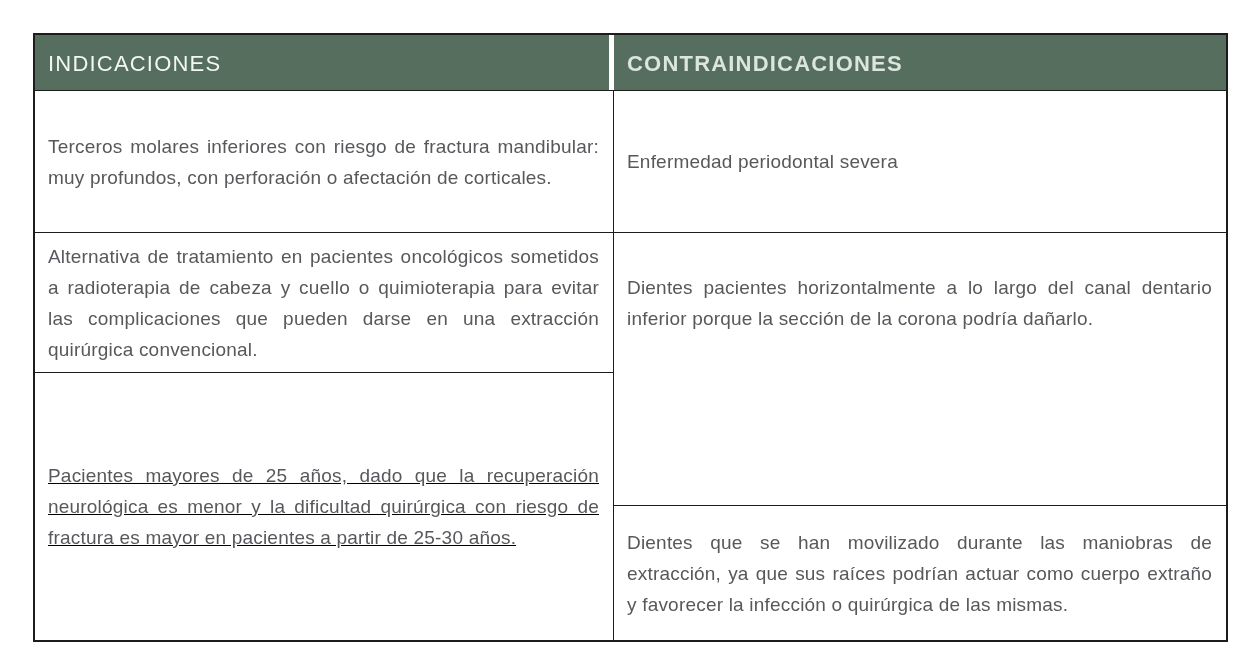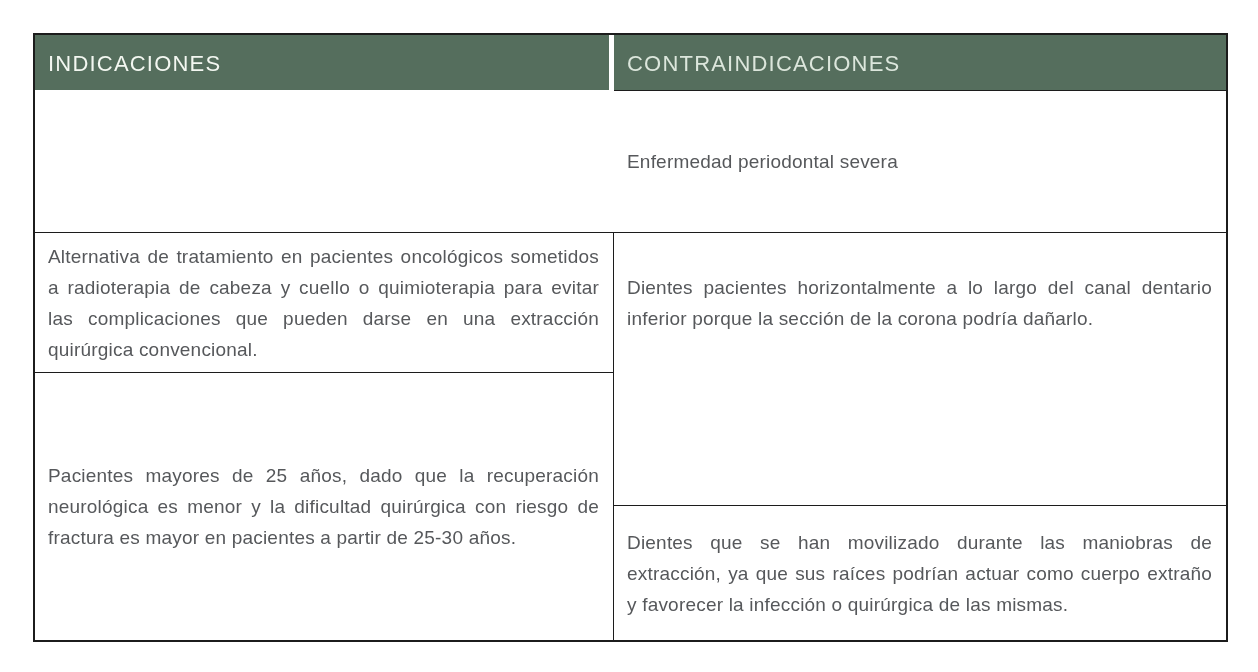--- a/index.html
+++ b/index.html
@@ -37,36 +37,36 @@
   .header-left {
     grid-column: 1; grid-row: 1;
     border-right: 5px solid #ffffff;
   }
   .header-right {
     grid-column: 2; grid-row: 1;
   }
   .header .hdr-label {
     font-size: 22px;
     letter-spacing: 1.2px;
-    font-weight: 400;
+    font-weight: 700;
     line-height: 1;
     padding-top: 2px;
   }
   .header-left .hdr-label  { color: #f3f7f1; font-weight: 500; }
   .header-right .hdr-label { color: #dce6dc; }
 
   .body-cell {
     background: #ffffff;
     border-top: 1.5px solid #1c1c1c;
   }
   .col1 { grid-column: 1; border-right: 1.5px solid #1c1c1c; }
   .col2 { grid-column: 2; align-items: center; }
   .r1 { grid-row: 2; }
   .r2 { grid-row: 3; }
-  .r3span { grid-row: 4 / 6; }
+  .r3span { grid-row: 4 / 6; text-decoration: underline; }
   .r3a { grid-row: 4; }
   .r3b { grid-row: 5; }
 
   .body-cell p {
     width: 100%;
     color: #56585b;
     font-size: 19px;
     line-height: 31px;
     letter-spacing: 0.2px;
     text-align: justify;
@@ -80,20 +80,23 @@
   <div class="table">
 
     <div class="cell header header-left">
       <span class="hdr-label">INDICACIONES</span>
     </div>
 
     <div class="cell header header-right">
       <span class="hdr-label">CONTRAINDICACIONES</span>
     </div>
 
+    <div class="cell body-cell col1 r1">
+      <p>Terceros molares inferiores con riesgo de fractura man­dibular: muy profundos, con perforación o afectación de corticales.</p>
+    </div>
 
     <div class="cell body-cell col2 r1">
       <p>Enfermedad periodontal severa</p>
     </div>
 
     <div class="cell body-cell col1 r2">
       <p>Alternativa de tratamiento en pacientes oncológicos some­tidos a radioterapia de cabeza y cuello o quimioterapia para evitar las complicaciones que pueden darse en una extrac­ción quirúrgica convencional.</p>
     </div>
 
     <div class="cell body-cell col2 r2">

